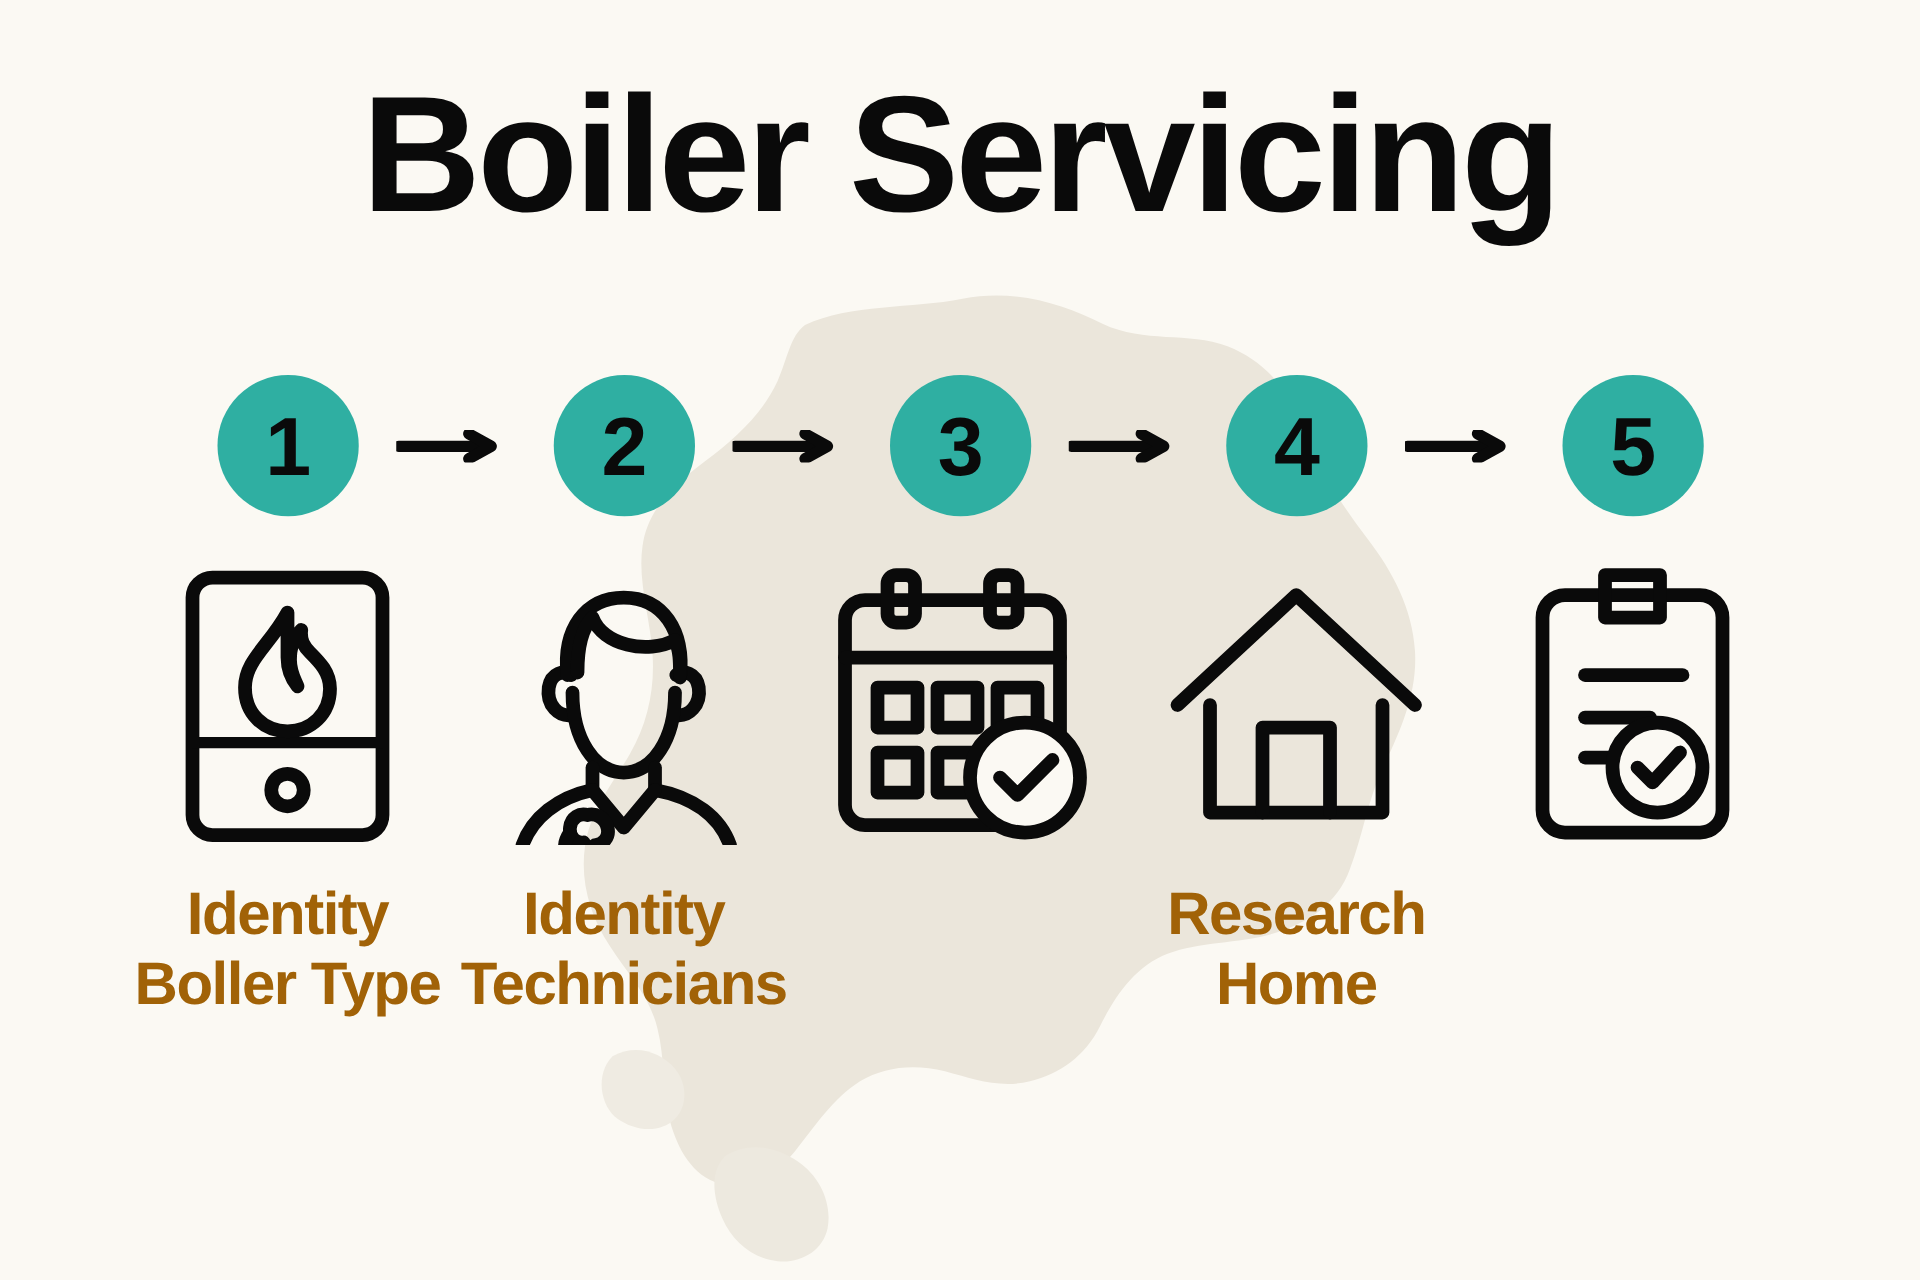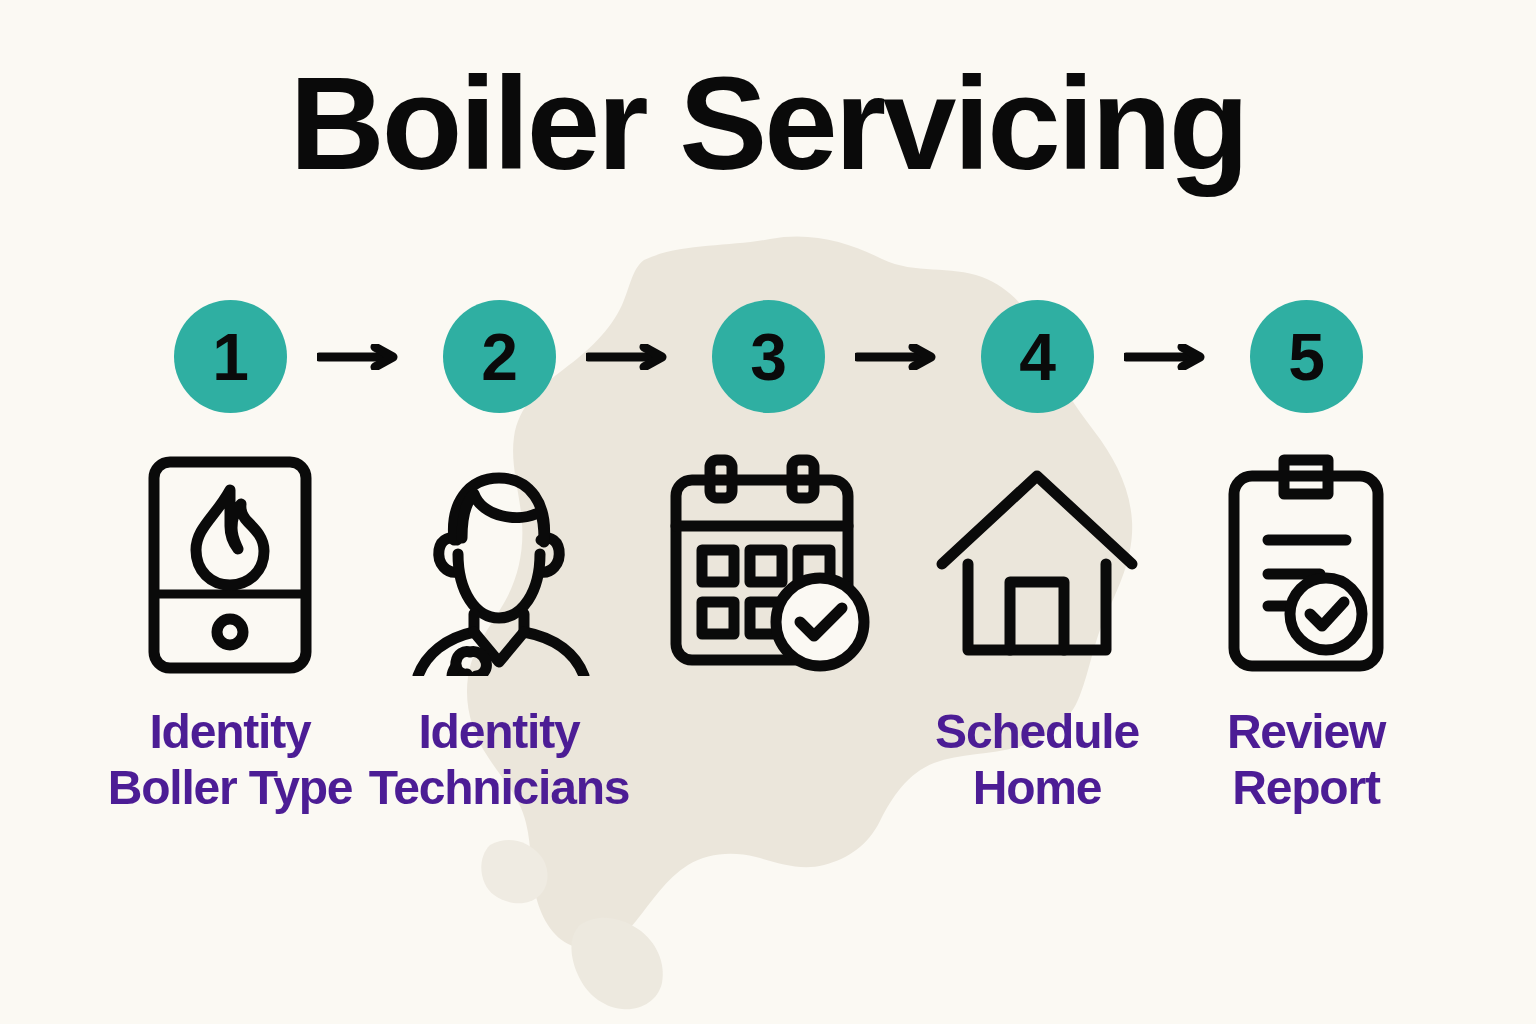--- a/index.html
+++ b/index.html
@@ -102,21 +102,21 @@
     display: flex;
     align-items: center;
     justify-content: center;
   }
 
   .label {
     margin-top: 28px;
     text-align: center;
     font-size: 48px;
     font-weight: 700;
-    color: #4c1d95;
+    color: #a16207;
     line-height: 1.17;
     letter-spacing: -1.2px;
     white-space: pre-line;
     font-family: "Liberation Sans", sans-serif;
   }
 </style>
 </head>
 <body>
 
 <div id="page">
@@ -235,38 +235,36 @@
 
       <div class="icon-wrap">
         <svg width="206" height="222" viewBox="0 0 206 222" aria-hidden="true">
           <g fill="none" stroke="#0A0A0A" stroke-width="11" stroke-linejoin="round" stroke-linecap="round">
             <polyline points="8,110 103,22 198,110"></polyline>
             <polyline points="34,110 34,196 172,196 172,110"></polyline>
             <polyline points="76,196 76,128 130,128 130,196"></polyline>
           </g>
         </svg>
       </div>
-      <div class="label">Schedule
+      <div class="label">Research
 Home</div>
     </div>
 
     <div class="step">
       <div class="badge">5</div>
 
       <div class="icon-wrap">
         <svg width="168" height="222" viewBox="0 0 168 222" aria-hidden="true">
           <g fill="none" stroke="#0A0A0A" stroke-width="11" stroke-linejoin="round" stroke-linecap="round">
             <rect x="12" y="22" width="144" height="190" rx="18" ry="18"></rect>
             <rect x="62" y="6" width="44" height="34"></rect>
             <line x1="46" y1="86" x2="124" y2="86"></line>
             <line x1="46" y1="120" x2="98" y2="120"></line>
             <line x1="46" y1="152" x2="68" y2="152"></line>
             <circle cx="104" cy="160" r="36" fill="#FBF9F3"></circle>
             <polyline points="88,160 100,172 122,148"></polyline>
           </g>
         </svg>
       </div>
-      <div class="label">Review
-Report</div>
     </div>
 
   </div>
 </div>
 
 </body></html>

